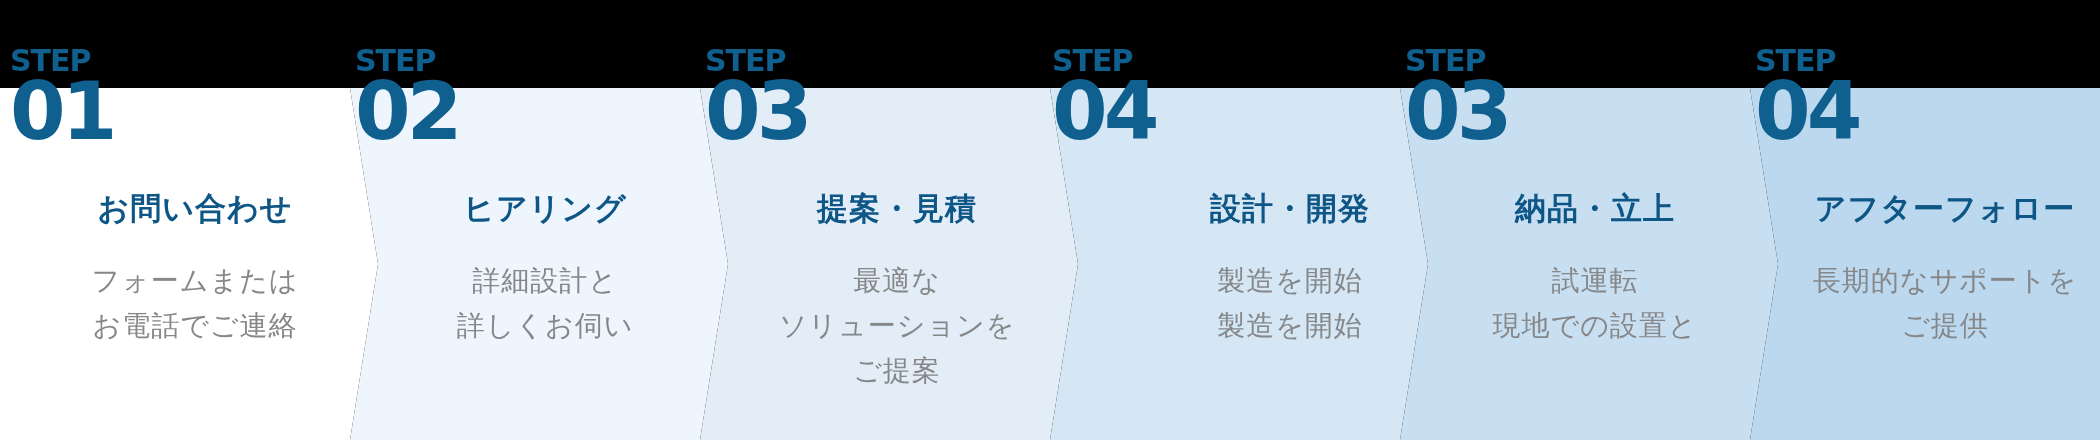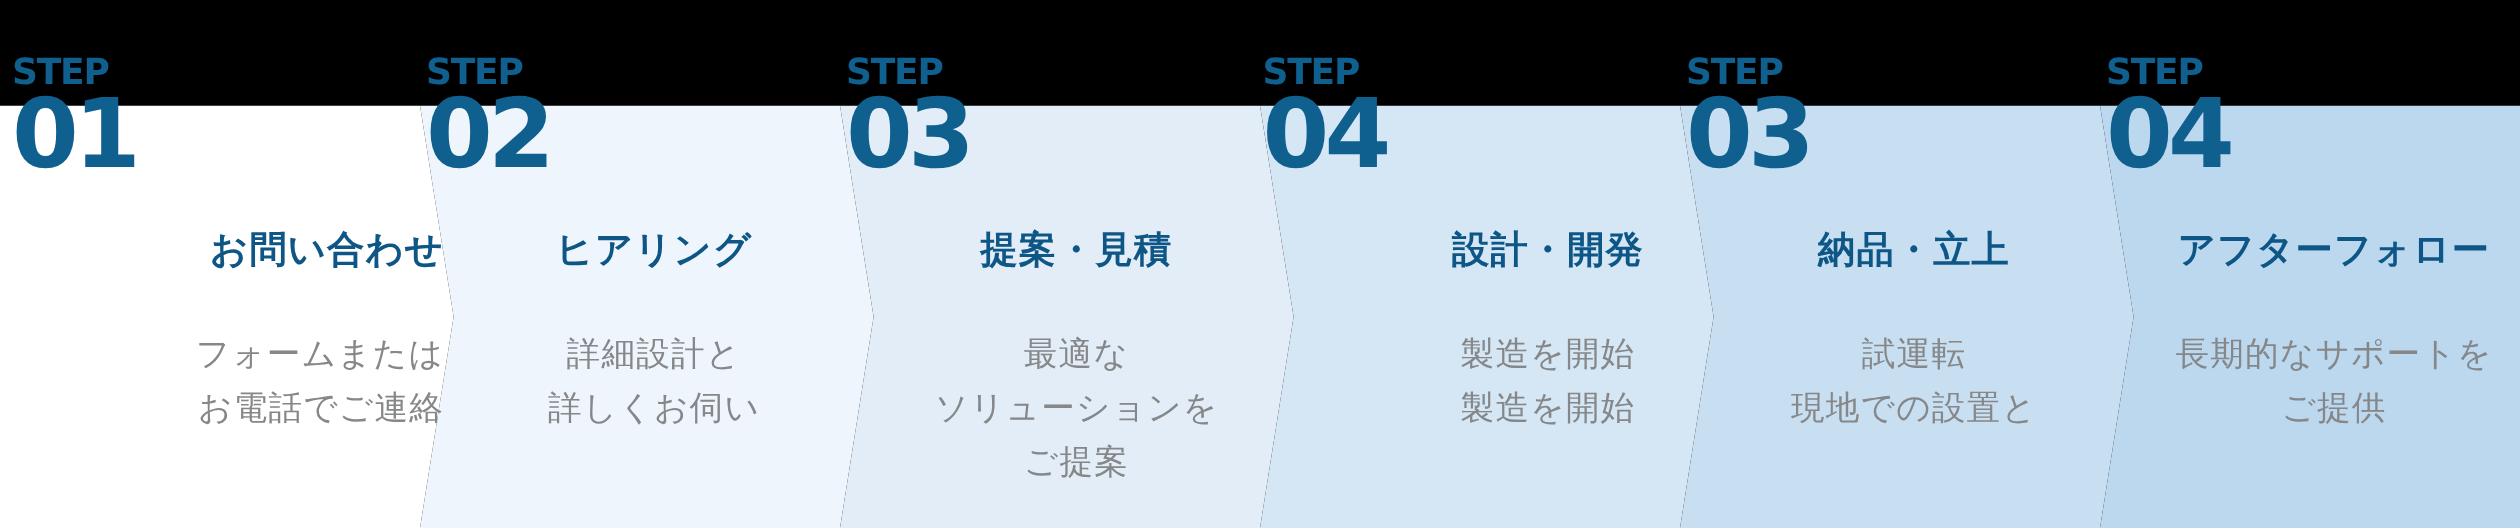--- a/index.html
+++ b/index.html
@@ -16,42 +16,42 @@
   }
   .step-word { font-size: 30px; line-height: 30px; letter-spacing: -1px; font-weight: 900; }
   .step-num { font-size: 80px; line-height: 76px; letter-spacing: -4px; font-weight: 900; margin-top: -2px; }
   .content {
     position: absolute; top: 100px; width: 350px; text-align: center; z-index: 4;
   }
   .title {
     color: #0d5686; font-weight: bold; font-size: 31px; line-height: 40px; letter-spacing: 1px;
   }
   .desc {
-    margin-top: 44px; color: #858789; font-size: 28px; line-height: 45px; letter-spacing: 1px;
+    margin-top: 30px; color: #858789; font-size: 28px; line-height: 45px; letter-spacing: 1px;
   }
 </style>
 </head>
 <body>
 
 <div class="topband"></div>
 
 <svg class="panels" width="2100" height="352" viewBox="0 0 2100 352" style="position:absolute;left:0;top:88px;">
   <polygon points="1750,0 2100,0 2100,352 1750,352 1778,176" fill="#bcd8ef"></polygon>
   <polygon points="1400,0 1750,0 1778,176 1750,352 1400,352 1428,176" fill="#c8dff2"></polygon>
   <polygon points="1050,0 1400,0 1428,176 1400,352 1050,352 1078,176" fill="#d5e6f5"></polygon>
   <polygon points="700,0 1050,0 1078,176 1050,352 700,352 728,176" fill="#e2edf8"></polygon>
   <polygon points="350,0 700,0 728,176 700,352 350,352 378,176" fill="#eff5fc"></polygon>
   <polygon points="0,0 350,0 378,176 350,352 0,352" fill="#ffffff"></polygon>
 </svg>
 
 <div class="step-head" style="left:10px;">
   <div class="step-word">STEP</div>
   <div class="step-num">01</div>
 </div>
-<div class="content" style="left:20px; top:188px;text-align:right;">
+<div class="content" style="left:20px; top:188px;">
   <div class="title">お問い合わせ</div>
   <div class="desc">
     <div>フォームまたは</div>
     <div>お電話でご連絡</div>
   </div>
 </div>
 
 <div class="step-head" style="left:355px;">
   <div class="step-word">STEP</div>
   <div class="step-num">02</div>

